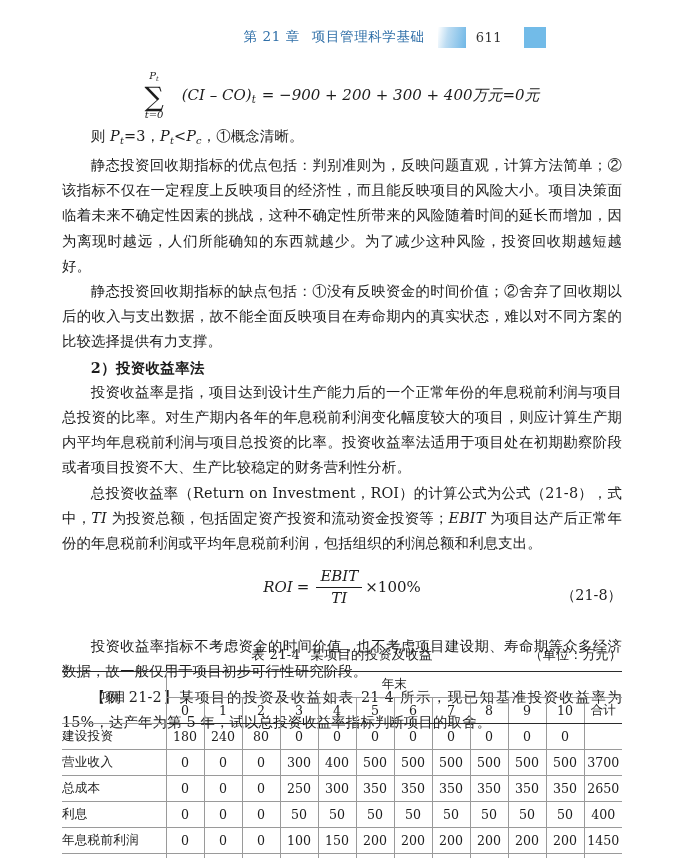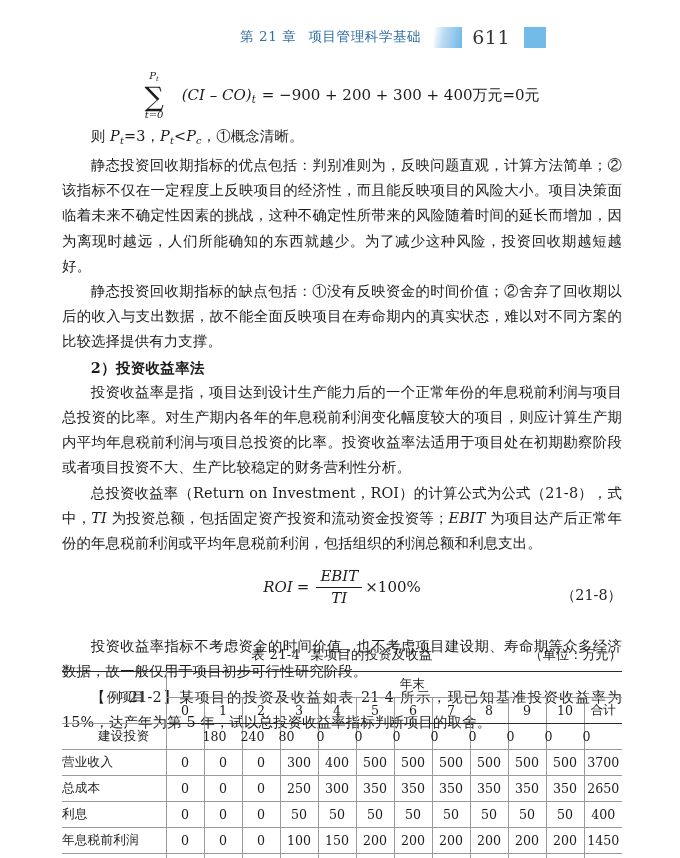--- a/index.html
+++ b/index.html
@@ -44,23 +44,23 @@
   .header-title .chap {
     margin-right: 12px;
   }
   .deco-grad {
     width: 28px;
     height: 21px;
     margin-left: 13px;
     background: linear-gradient(100deg, #ffffff 0%, #bcdcf2 35%, #6fb7e6 100%);
   }
   .page-num {
-    font-size: 19px;
+    font-size: 13px;
     color: #333333;
-    margin: 0 14px 0 10px;
+    margin: 0 22px 0 10px;
     letter-spacing: 0.5px;
     line-height: 1;
   }
   .deco-solid {
     width: 22px;
     height: 21px;
     background: #72bbe8;
   }
 
   
@@ -191,21 +191,21 @@
     border: 0.8px solid #9a9a9a;
     padding: 3px 0 4px 0;
     text-align: center;
     vertical-align: middle;
     font-weight: normal;
     height: 18px;
   }
   
   table.data tr > *:first-child { border-left: none; }
   table.data tr > *:last-child { border-right: none; }
-  table.data tr:first-child > * { border-top: 1.7px solid #2b2b2b; padding-left: 36px; }
+  table.data tr:first-child > * { border-top: 1.7px solid #2b2b2b; }
   table.data tr:last-child > * { border-bottom: 1.7px solid #2b2b2b; }
 
   .col-item {
     width: 104px;
     text-align: center !important;
   }
   td.rowlabel {
     text-align: left !important;
     padding-left: 10px;
     letter-spacing: 0.2px;
@@ -230,21 +230,21 @@
 
     <div class="eq-block" style="height:50px;">
       <div class="eq-center">
         <span class="sum-expr">
           <span class="sum-sym">
             <span class="sum-lim"><i>P</i><sub>t</sub></span>
             <span class="sum-glyph">∑</span>
             <span class="sum-lim">t=0</span>
           </span>
           <span class="mathit">(<i>CI</i> – <i>CO</i>)<sub><i>t</i></sub></span>
-          <span style="margin-left:6px;">= −900 + 200 + 300 + 400万元=0元</span>
+          <span style="margin-left:6px;font-style:italic;">= −900 + 200 + 300 + 400万元=0元</span>
         </span>
       </div>
     </div>
 
     <p class="para noindent" style="text-indent:2em;">
       <span>则 </span><i>P</i><sub><i>t</i></sub><span>=3，</span><i>P</i><sub><i>t</i></sub><span>&lt;</span><i>P</i><sub><i>c</i></sub><span>，①概念清晰。</span>
     </p>
 
     <p class="para">静态投资回收期指标的优点包括：判别准则为，反映问题直观，计算方法简单；②该指标不仅在一定程度上反映项目的经济性，而且能反映项目的风险大小。项目决策面临着未来不确定性因素的挑战，这种不确定性所带来的风险随着时间的延长而增加，因为离现时越远，人们所能确知的东西就越少。为了减少这种风险，投资回收期越短越好。</p>
 

